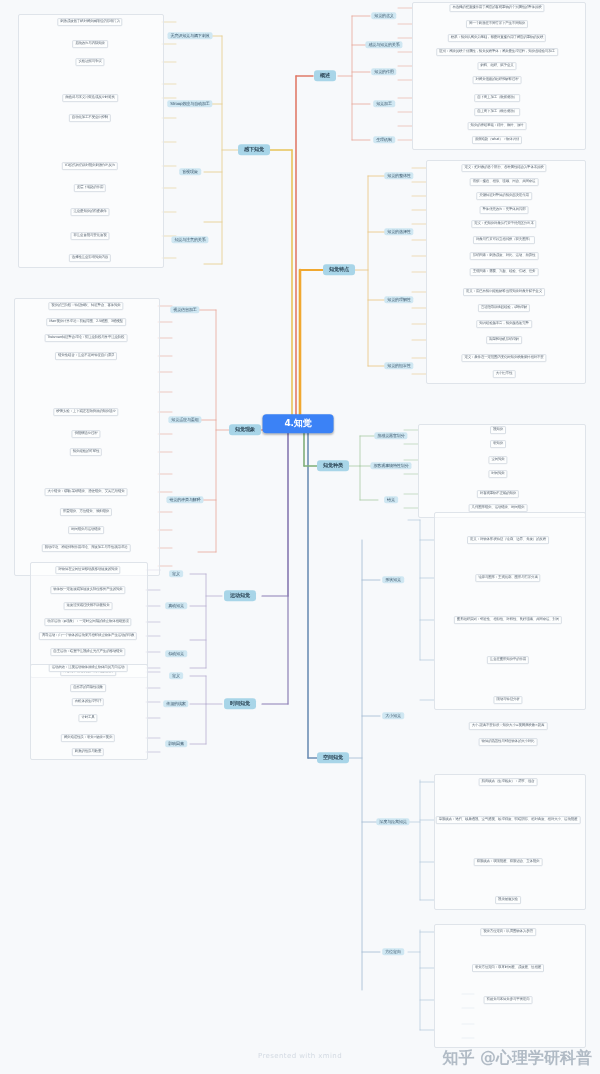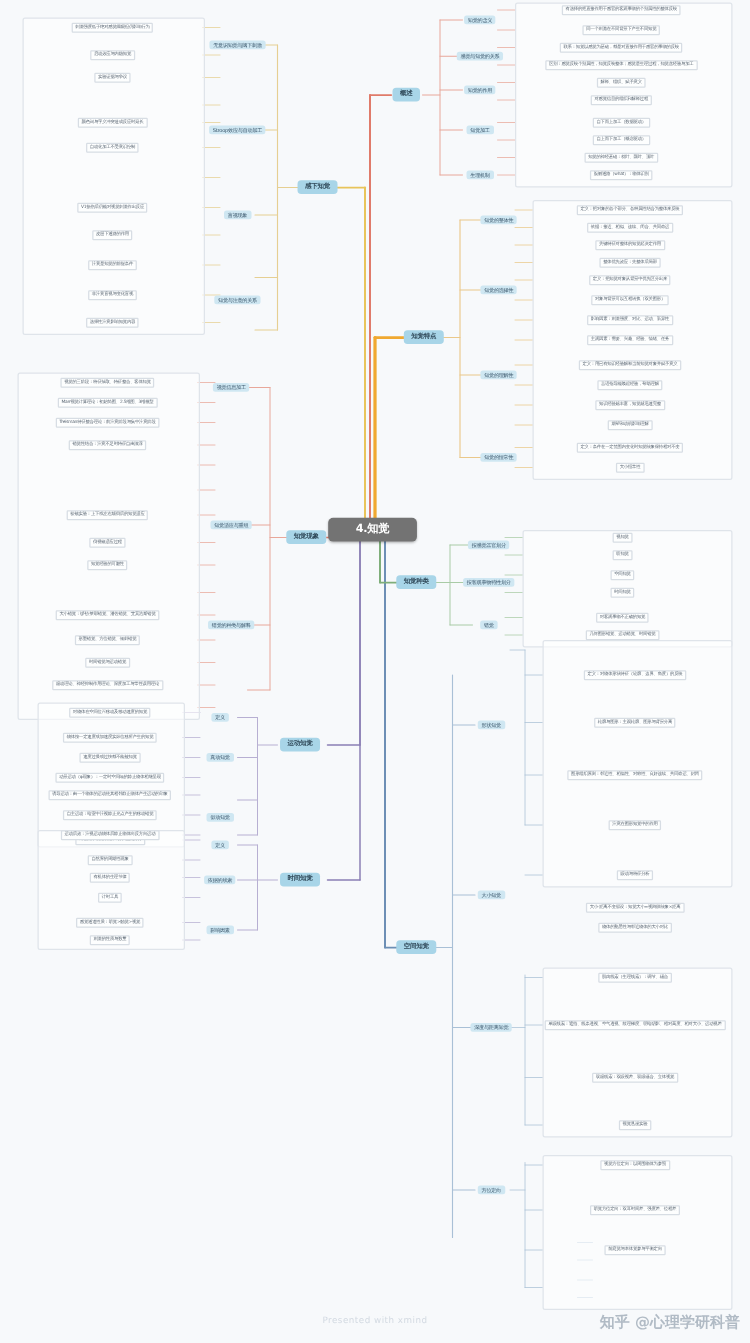--- a/index.html
+++ b/index.html
@@ -10,21 +10,21 @@
     overflow:hidden;position:relative;
   }
   #canvas{position:absolute;left:0;top:0;width:600px;height:1074px;}
   svg.wires{position:absolute;left:0;top:0;width:600px;height:1074px;pointer-events:none;}
 
   .node{position:absolute;box-sizing:border-box;white-space:nowrap;
         line-height:1.05;letter-spacing:-0.2px;}
 
   
   .root{
-    background:#737373;color:#ffffff;
+    background:#3b82f6;color:#ffffff;
     border-radius:4px;padding:5px 22px;
     font-size:9px;font-weight:bold;
     transform:translate(-50%,-50%);
     box-shadow:0 1px 2px rgba(0,0,0,.25);
   }
   
   .l2{
     background:#a8d5e8;color:#2f4858;
     border-radius:3px;padding:3px 6px;
     font-size:5.2px;font-weight:bold;
@@ -49,21 +49,21 @@
   .frame{position:absolute;border:0.5px solid #dfe4ea;border-radius:2px;
          background:rgba(255,255,255,.55);}
 
   
   .wm-xmind{
     position:absolute;left:300px;top:1056px;transform:translate(-50%,-50%);
     color:#d3dae2;font-size:7px;letter-spacing:.4px;
   }
   .wm-zhihu{
     position:absolute;right:8px;top:1058px;transform:translateY(-50%);
-    color:#9aa7b4;font-size:12px;font-weight:bold;opacity:.75;
+    color:#9aa7b4;font-size:16px;font-weight:bold;opacity:.75;
   }
 </style>
 </head>
 <body>
 
 <div id="canvas">
 
   <svg class="wires" viewBox="0 0 600 1074">
     <g fill="none" stroke-linecap="round">
 

